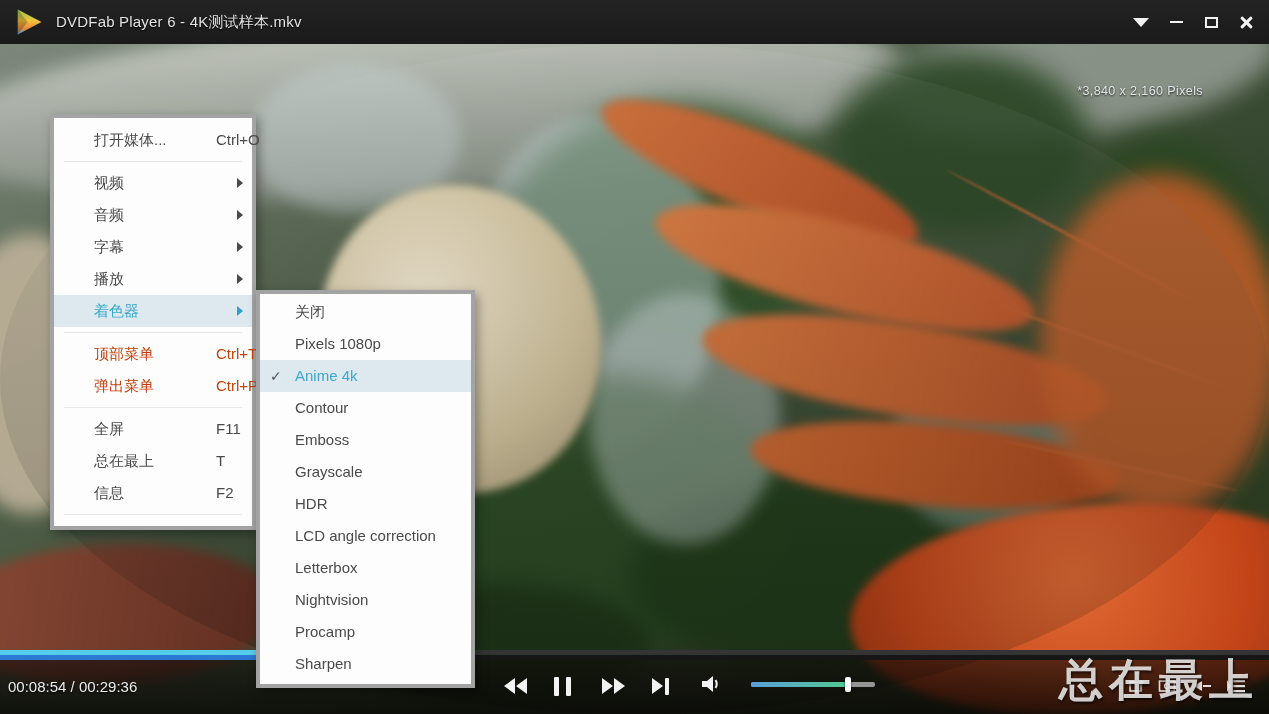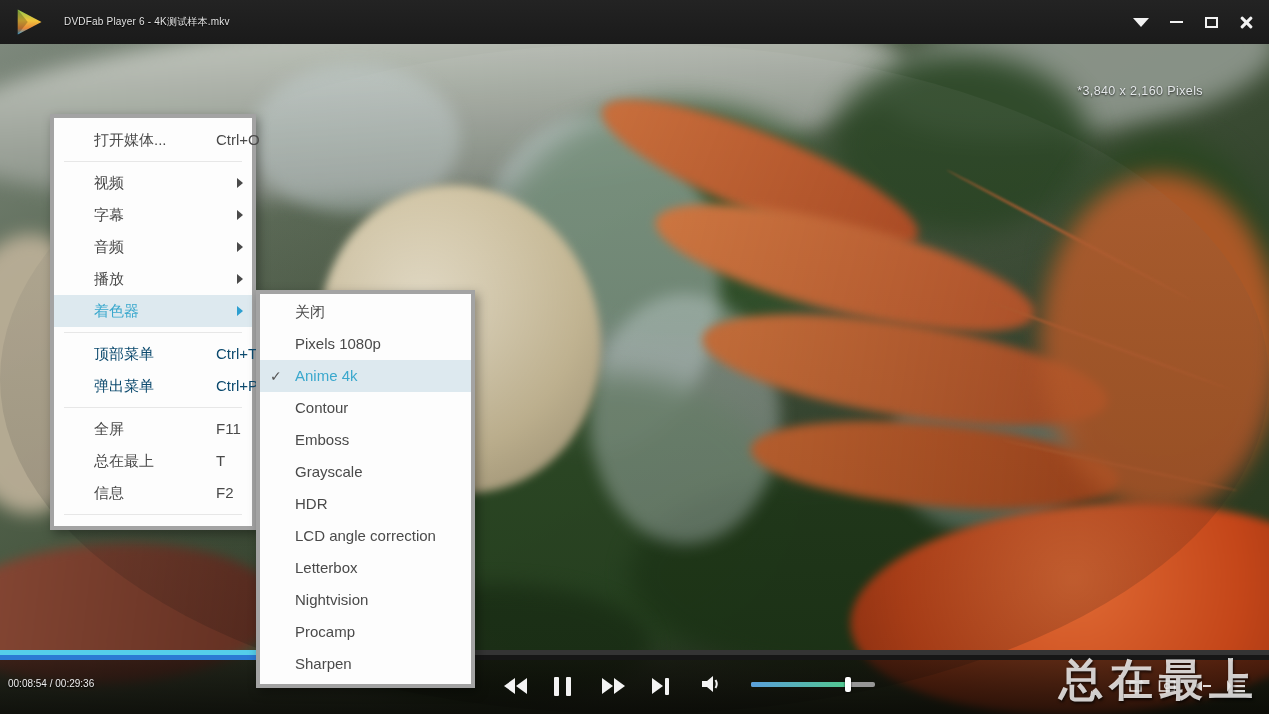--- a/index.html
+++ b/index.html
@@ -4,21 +4,21 @@
 <style>
   * { margin:0; padding:0; box-sizing:border-box; }
   html,body { width:1269px; height:714px; overflow:hidden; background:#000;
     font-family:"Liberation Sans","DejaVu Sans",sans-serif; }
   #app { position:relative; width:1269px; height:714px; overflow:hidden; background:#16120e; }
 
   
   #titlebar { position:absolute; left:0; top:0; width:100%; height:44px; z-index:40;
     background:linear-gradient(#232323,#1a1a1a); display:flex; align-items:center; }
   #titlebar .logo { width:30px; height:30px; margin-left:14px; }
-  #titlebar .title { color:#e3e3e3; font-size:10px; margin-left:20px; letter-spacing:.2px;
+  #titlebar .title { color:#e3e3e3; font-size:15px; margin-left:12px; letter-spacing:.2px;
     text-shadow:0 1px 1px #000; }
   .winbtns { position:absolute; right:10px; top:0; height:44px; display:flex; align-items:center; gap:9px; }
   .winbtn { width:26px; height:30px; display:flex; align-items:center; justify-content:center; cursor:pointer; }
   .tri-down { width:0; height:0; border-left:8px solid transparent; border-right:8px solid transparent;
     border-top:9px solid #f2f2f2; }
   .min-glyph { width:13px; height:2px; background:#f2f2f2; }
   .max-glyph { width:13px; height:11px; border:2px solid #f2f2f2; }
   .x-glyph { position:relative; width:13px; height:13px; }
   .x-glyph::before,.x-glyph::after { content:""; position:absolute; left:-1px; top:5px; width:15px; height:3px;
     background:#f2f2f2; border-radius:1px; }
@@ -80,32 +80,32 @@
   #mainmenu { left:50px; top:114px; width:206px; padding:6px 0; z-index:50; }
   #submenu  { left:256px; top:290px; width:219px; padding:2px 0 4px; z-index:51; }
   .menu-row { position:relative; height:32px; line-height:32px; cursor:pointer; }
   #mainmenu .menu-row { padding-left:40px; }
   #submenu  .menu-row { padding-left:35px; }
   .menu-row .m-shortcut { position:absolute; left:120px; top:0;margin-left:42px; }
   .menu-row .m-arrow { position:absolute; right:9px; top:11px; width:0; height:0;
     border-top:5px solid transparent; border-bottom:5px solid transparent; border-left:6px solid #4a4a4a; }
   .menu-row.hl { background:#dde9ef; color:#3aa8cd; }
   .menu-row.hl .m-arrow { border-left-color:#2d9fd0; }
-  .menu-row.disabled { color:#0c4a6e; cursor:default; }
+  .menu-row.disabled { color:#c2410c; cursor:default; }
   .menu-sep { height:1px; background:#e7e7e7; margin:5px 10px; }
   .m-check { position:absolute; left:10px; top:0; color:#555; font-size:14px; }
 
   
   #controlbar { position:absolute; left:0; bottom:0; width:1269px; height:64px; z-index:30; }
   #cb-shade { position:absolute; left:0; top:10px; width:100%; height:54px;
     background:linear-gradient(rgba(14,10,8,.62), rgba(6,4,3,.82)); }
   #seekbar { position:absolute; left:0; top:0; width:100%; height:10px; cursor:pointer;
     background:linear-gradient(#343434 50%, #161616 50%); }
   #seek-played { height:100%; background:linear-gradient(#55cdea 50%, #2b79d4 50%); }
-  #timetext { position:absolute; left:8px; top:28px; color:#ececec; font-size:10px;
+  #timetext { position:absolute; left:8px; top:28px; color:#ececec; font-size:15px;
     text-shadow:0 1px 2px #000; }
   .tbtn { position:absolute; top:24px; height:24px; display:flex; align-items:center; cursor:pointer; }
   .tri-l { width:0; height:0; border-top:8px solid transparent; border-bottom:8px solid transparent;
     border-right:11px solid #f3f3f3; }
   .tri-r { width:0; height:0; border-top:8px solid transparent; border-bottom:8px solid transparent;
     border-left:11px solid #f3f3f3; }
   .pbar { width:5px; height:19px; background:#f3f3f3; border-radius:1px; }
   .nbar { width:4px; height:17px; background:#f3f3f3; border-radius:1px; margin-left:2px; }
   #btn-rewind { left:504px; } #btn-rewind .tri-l+ .tri-l { margin-left:1px; }
   #btn-pause { left:554px; gap:7px; }
@@ -192,25 +192,25 @@
     <div class="menu-row">
       <span>打开媒体...</span>
       <span class="m-shortcut">Ctrl+O</span>
     </div>
     <div class="menu-sep"></div>
     <div class="menu-row">
       <span>视频</span>
       <span class="m-arrow"></span>
     </div>
     <div class="menu-row">
+      <span>音频</span>
+      <span class="m-arrow"></span>
+    </div>
+    <div class="menu-row">
       <span>字幕</span>
-      <span class="m-arrow"></span>
-    </div>
-    <div class="menu-row">
-      <span>音频</span>
       <span class="m-arrow"></span>
     </div>
     <div class="menu-row">
       <span>播放</span>
       <span class="m-arrow"></span>
     </div>
     <div class="menu-row hl">
       <span>着色器</span>
       <span class="m-arrow"></span>
     </div>

